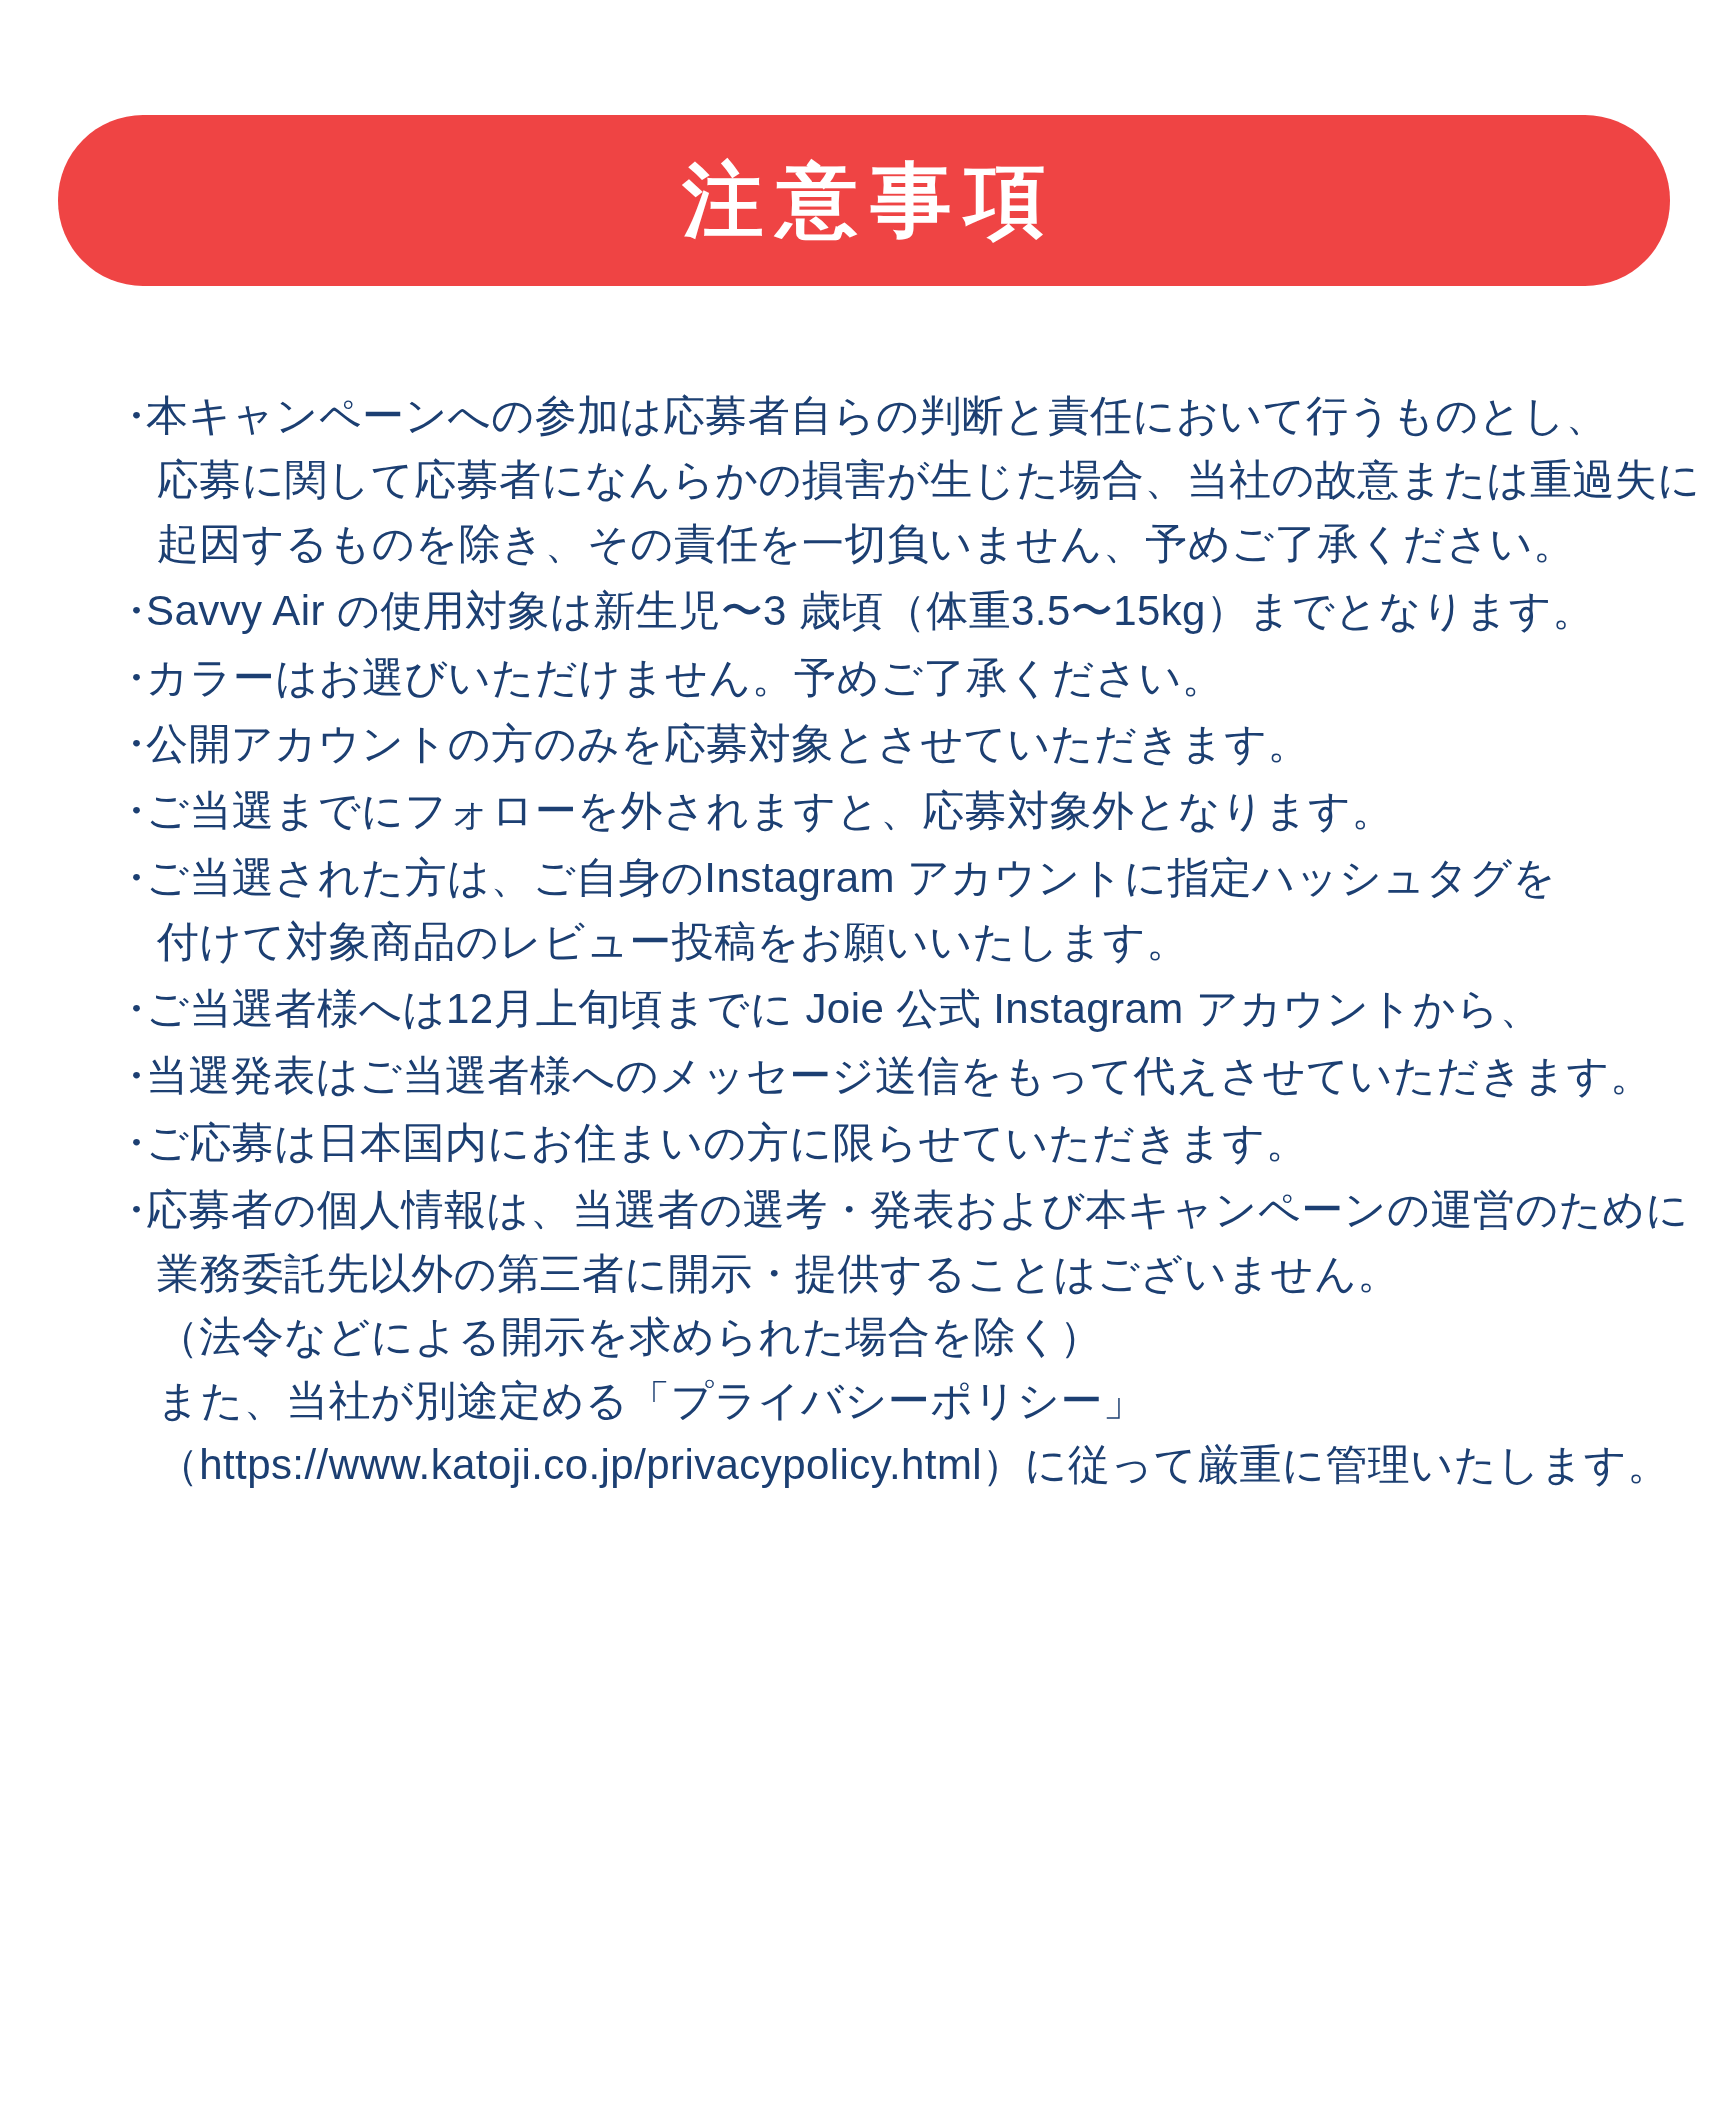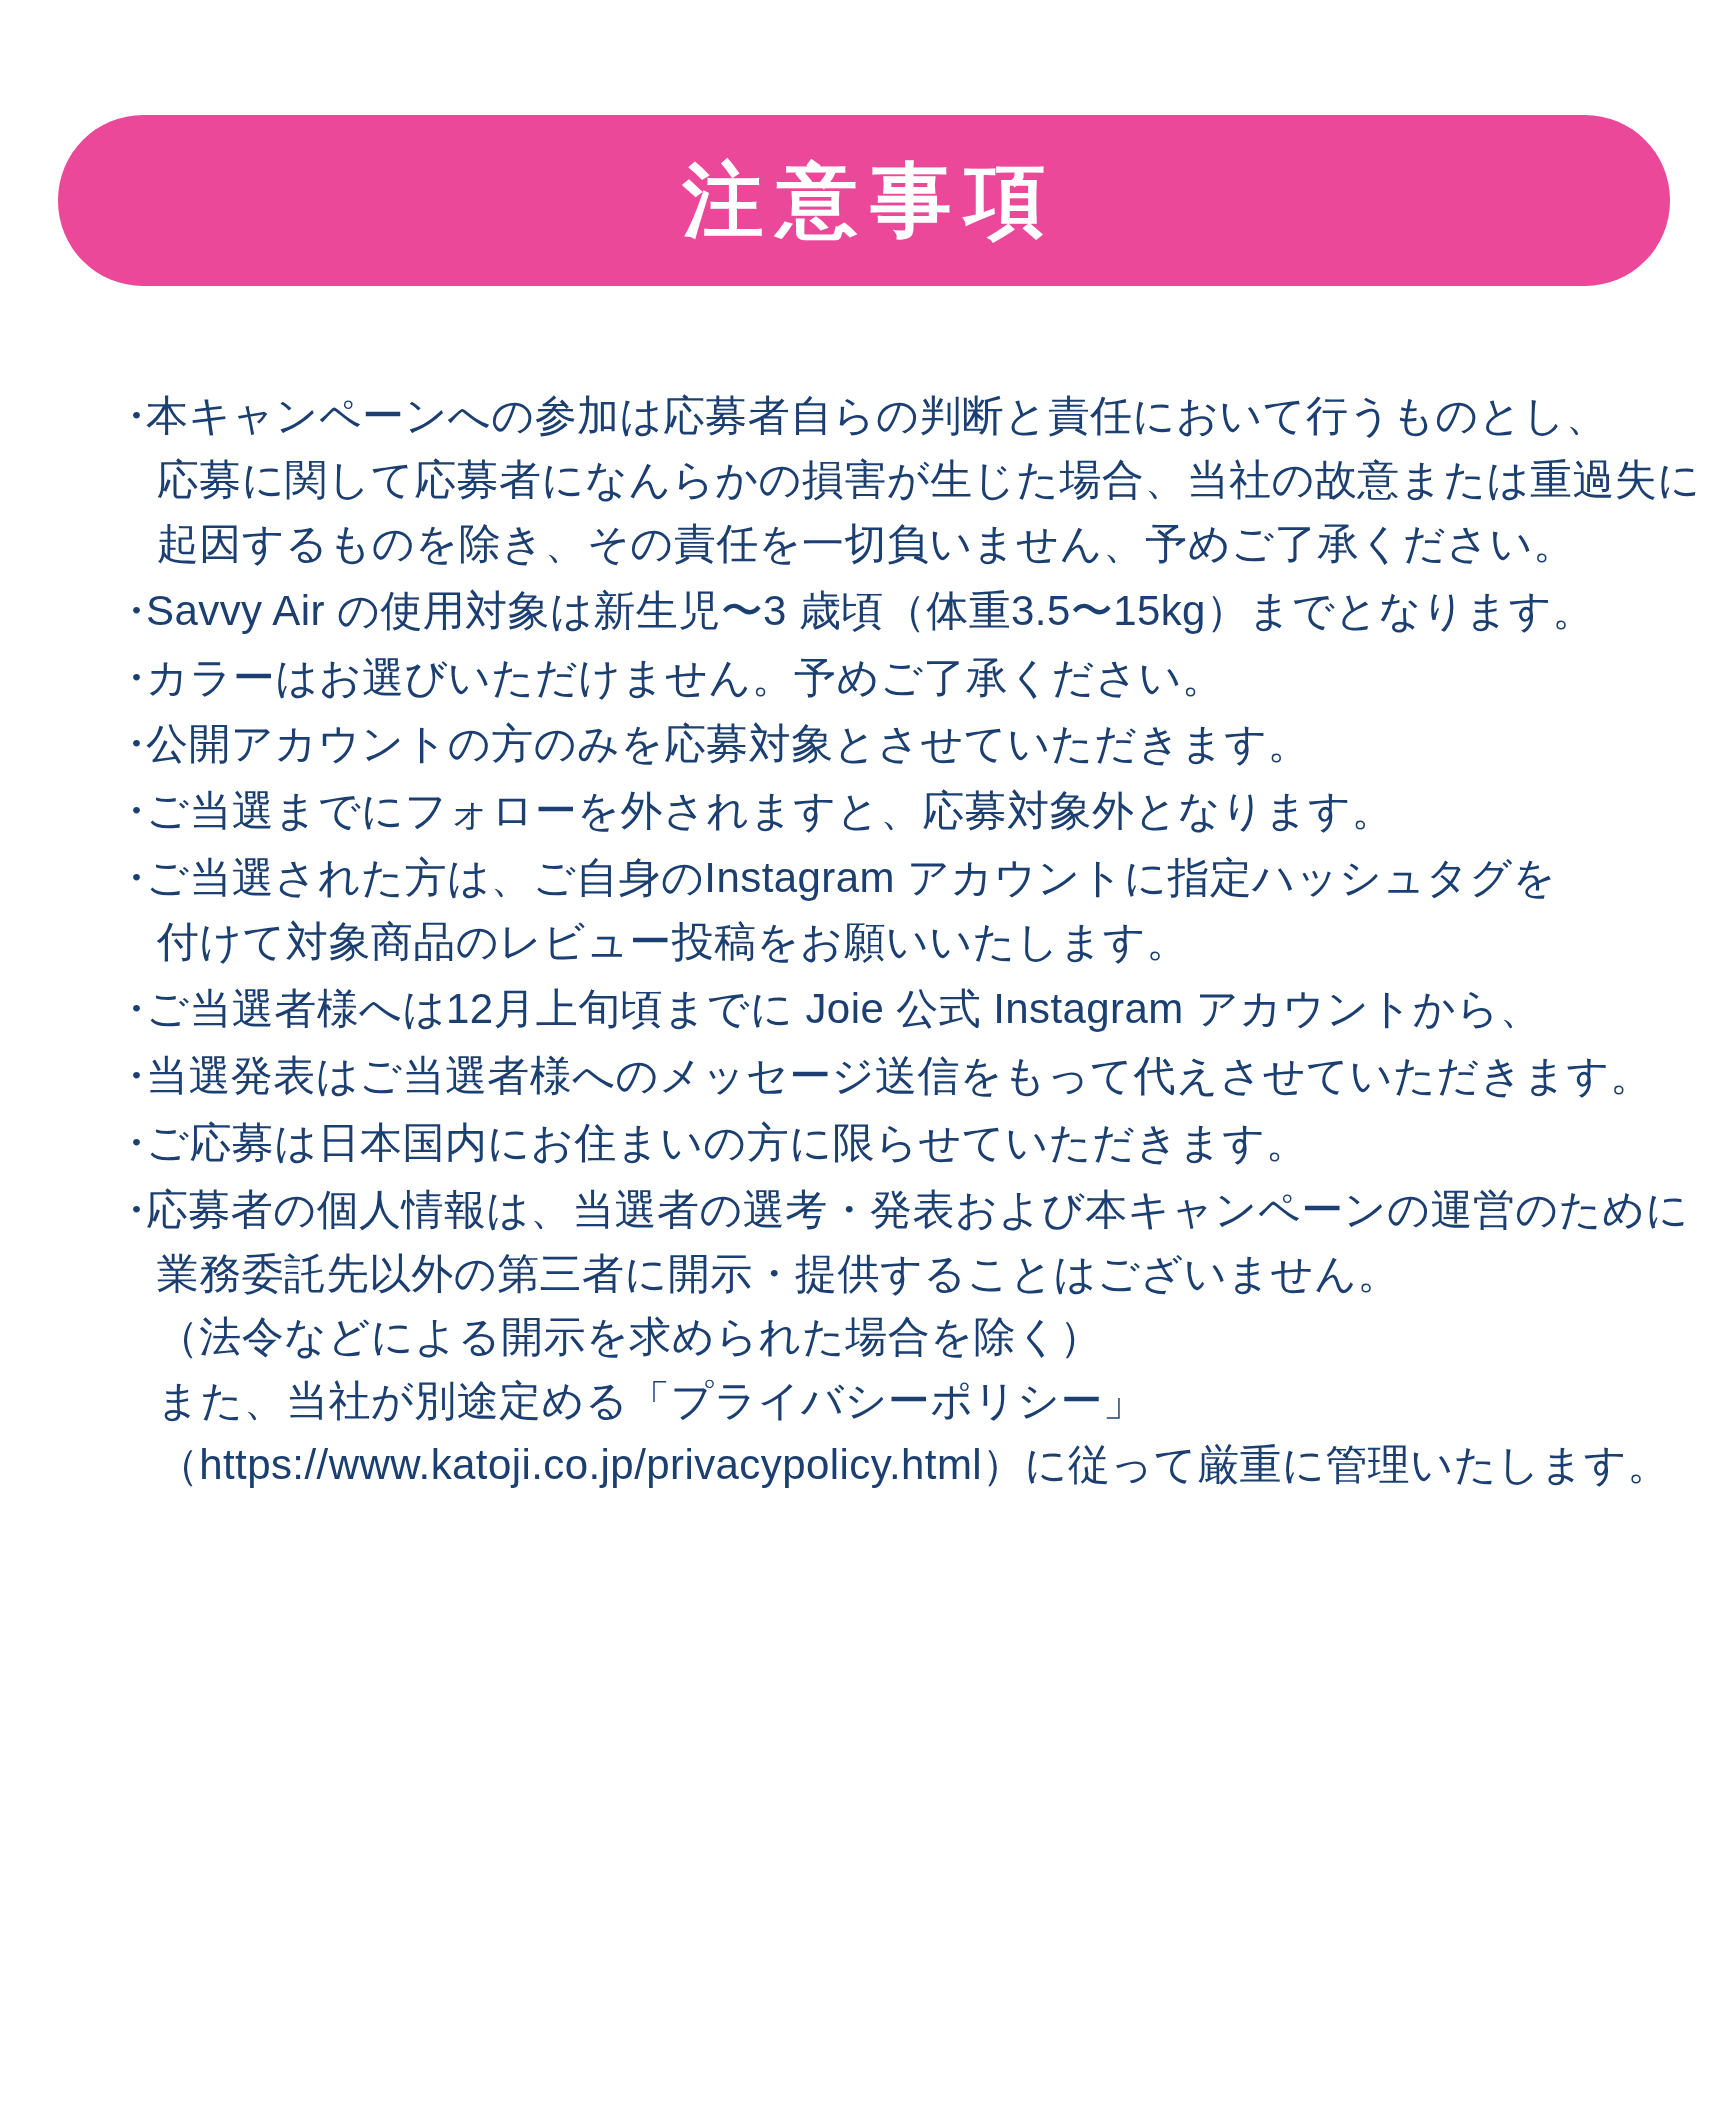--- a/index.html
+++ b/index.html
@@ -21,21 +21,21 @@
     box-sizing: border-box;
   }
 
   
   .title-pill {
     position: absolute;
     left: 58px;
     top: 115px;
     width: 1612px;
     height: 171px;
-    background: #ec4899;
+    background: #ef4444;
     border-radius: 85px;
     display: flex;
     align-items: center;
     justify-content: center;
   }
   .title-text {
     color: #ffffff;
     font-size: 81px;
     font-weight: bold;
     letter-spacing: 0.16em;

